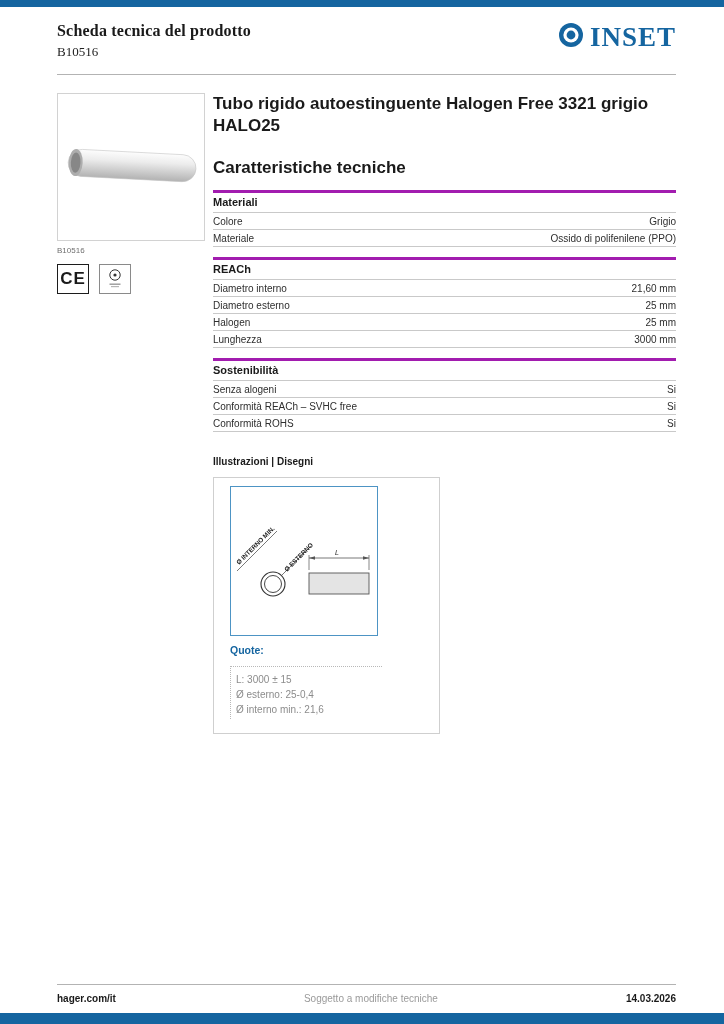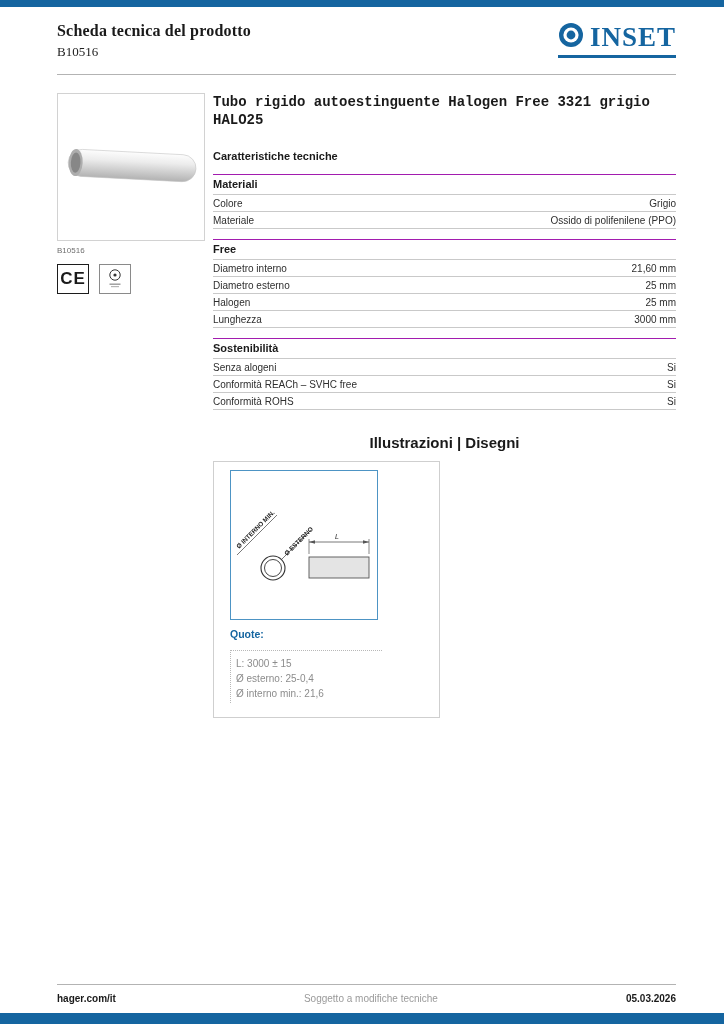--- a/index.html
+++ b/index.html
@@ -7,48 +7,48 @@
   body { font-family:"Liberation Sans", sans-serif; color:#1a1a1a; }
   .page { position:relative; width:724px; height:1024px; background:#fff; margin:0 auto; overflow:hidden; }
   .topbar { position:absolute; top:0; left:0; right:0; height:7px; background:#1565a0; }
   .bottombar { position:absolute; bottom:0; left:0; right:0; height:11px; background:#1565a0; }
   .content { padding:22px 48px 0 57px; }
 
   
   .header { display:flex; justify-content:space-between; align-items:flex-start;font-family:Liberation Serif, serif; }
   .doc-title { font-size:16px; font-weight:bold; letter-spacing:.2px; }
   .doc-code { font-size:13px; margin-top:4px; color:#222; }
-  .logo { display:flex; flex-direction:column; align-items:flex-end; }
+  .logo { display:flex; flex-direction:row; align-items:flex-end; }
   .logo-row { display:flex; align-items:center; gap:6px; }
   .logo-text { font-size:27px; font-weight:bold; color:#1565a0; letter-spacing:1px; line-height:1; }
   .logo-underline { width:100%; height:3px; background:#1565a0; margin-top:3px; }
   .header-rule { border-top:1px solid #b3b3b3; margin-top:14px; }
 
   
   .main { display:flex; gap:8px; margin-top:18px; }
   .left-col { width:148px; flex:none; }
   .right-col { flex:1; min-width:0; }
 
   .product-image-box { width:148px; height:148px; border:1px solid #d2d2d2; display:flex; align-items:center; justify-content:center; background:#fff; }
   .image-caption { font-size:8px; color:#6f6f6f; margin-top:5px; }
   .certs { display:flex; gap:10px; margin-top:9px; }
   .cert-box { width:32px; height:30px; border:1px solid #1c1c1c; display:flex; align-items:center; justify-content:center; background:#fff; }
   .cert-box.light { border-color:#8a8a8a; }
   .ce-text { font-size:17px; font-weight:bold; letter-spacing:1px; }
 
-  .product-title { font-size:14px; font-weight:bold; line-height:1.3;font-family:Liberation Mono, monospace; }
-  .char-heading { font-size:11px; font-weight:bold; margin-top:21px; }
-
-  .spec-section { margin-top:12px; border-top:1px solid #a21caf; }
+  .product-title { font-size:17px; font-weight:bold; line-height:1.3; }
+  .char-heading { font-size:17px; font-weight:bold; margin-top:21px; }
+
+  .spec-section { margin-top:12px; border-top:3px solid #a21caf; }
   .spec-section + .spec-section { margin-top:10px; }
   .spec-title { font-size:11px; font-weight:bold; padding:3px 0 4px 0; border-bottom:1px solid #c9c9c9; }
   .spec-row { display:flex; justify-content:space-between; align-items:baseline; font-size:10px; padding:2.5px 0; border-bottom:1px solid #c9c9c9; color:#2e2e2e; }
   .spec-value { text-align:right; white-space:nowrap; padding-left:10px; }
 
-  .illu-heading { font-size:15px; font-weight:bold; margin-top:24px;text-align:center; }
+  .illu-heading { font-size:10px; font-weight:bold; margin-top:24px; }
   .drawing-outer { width:227px; border:1px solid #cfcfcf; margin-top:10px; padding:8px 16px 14px 16px; }
   .drawing-inner { width:148px; height:150px; border:1px solid #4d94c4; }
   .quote-heading { margin-top:8px; font-size:10.5px; font-weight:bold; color:#1565a0; }
   .quote-block { margin-top:10px; width:152px; border-top:1px dotted #b8b8b8; border-left:1px dotted #b8b8b8; padding:5px 0 2px 5px; }
   .quote-line { font-size:10px; color:#8c8c8c; line-height:1.5; }
 
   
   .footer { position:absolute; left:57px; right:48px; bottom:20px; border-top:1px solid #b3b3b3; padding-top:8px; display:flex; justify-content:space-between; align-items:baseline; font-size:10px; }
   .footer-left, .footer-right { font-weight:bold; color:#1a1a1a; }
   .footer-center { color:#9a9a9a; }
@@ -127,21 +127,21 @@
             <span class="spec-label">Colore</span>
             <span class="spec-value">Grigio</span>
           </div>
           <div class="spec-row">
             <span class="spec-label">Materiale</span>
             <span class="spec-value">Ossido di polifenilene (PPO)</span>
           </div>
         </div>
 
         <div class="spec-section">
-          <div class="spec-title">Free</div>
+          <div class="spec-title">REACh</div>
           <div class="spec-row">
             <span class="spec-label">Diametro interno</span>
             <span class="spec-value">21,60 mm</span>
           </div>
           <div class="spec-row">
             <span class="spec-label">Diametro esterno</span>
             <span class="spec-value">25 mm</span>
           </div>
           <div class="spec-row">
             <span class="spec-label">Halogen</span>
@@ -199,17 +199,17 @@
             <div class="quote-line">Ø interno min.: 21,6</div>
           </div>
         </div>
       </div>
     </div>
   </div>
 
   <div class="footer">
     <span class="footer-left">hager.com/it</span>
     <span class="footer-center">Soggetto a modifiche tecniche</span>
-    <span class="footer-right">05.03.2026</span>
+    <span class="footer-right">14.03.2026</span>
   </div>
 
   <div class="bottombar"></div>
 </div>
 
 </body></html>

